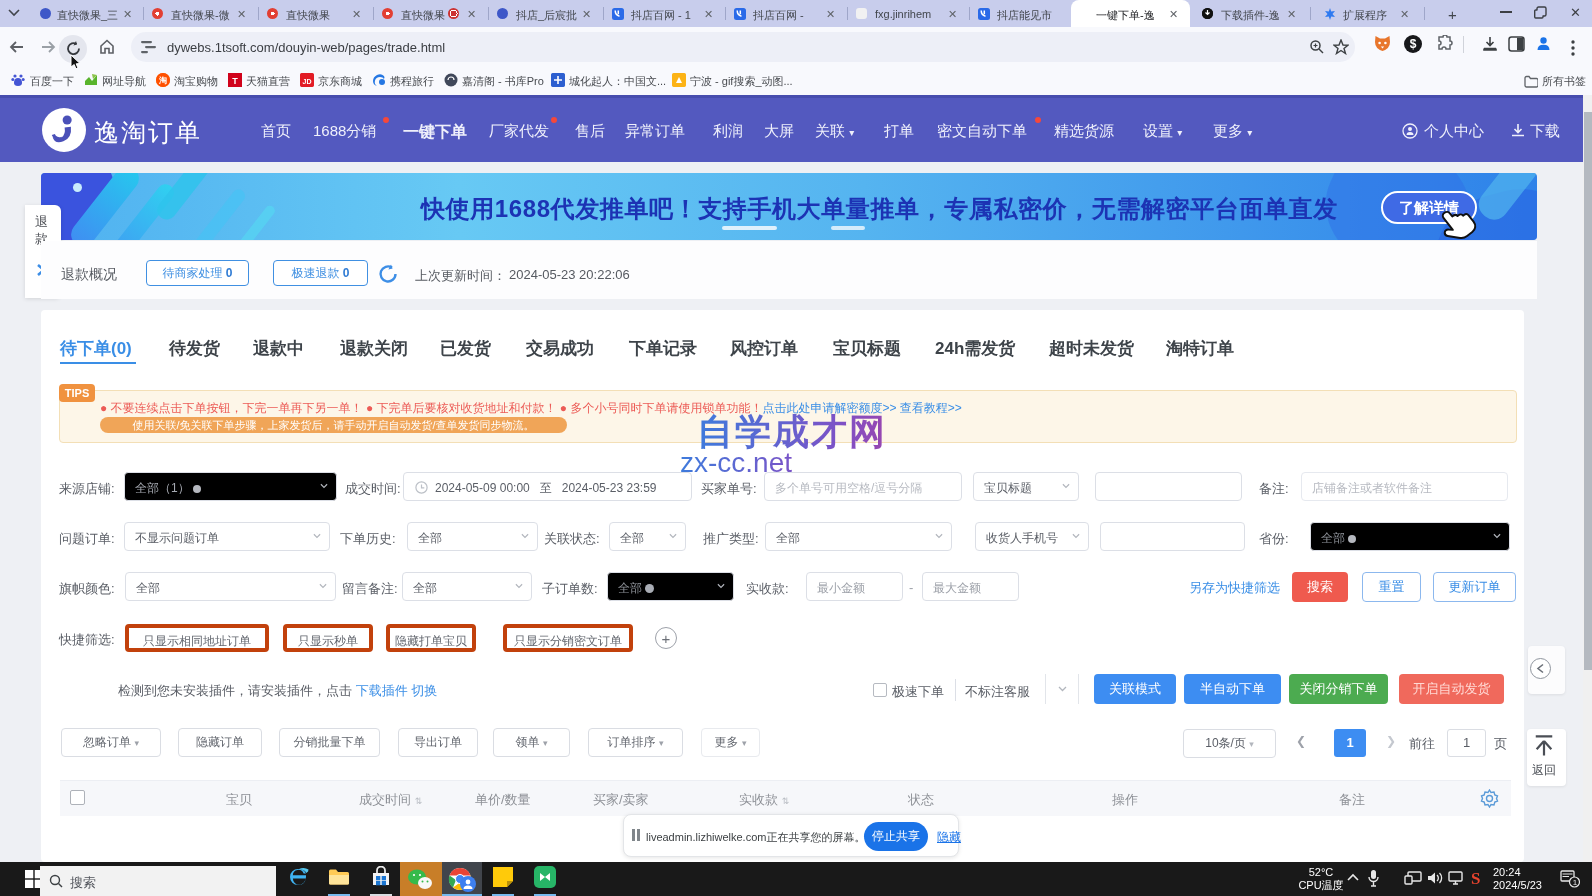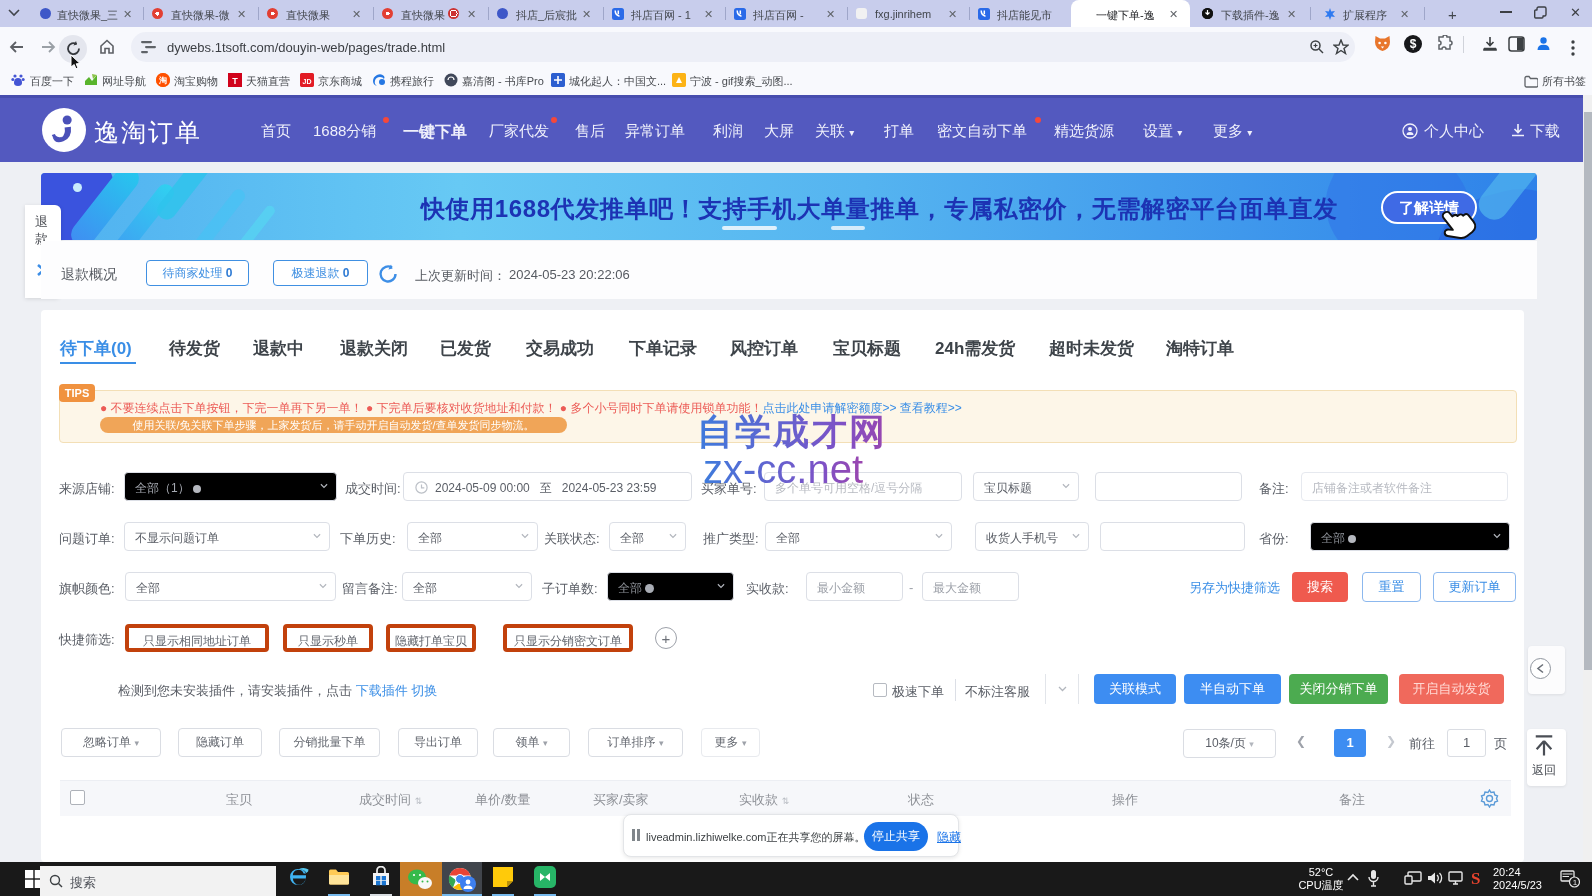--- a/index.html
+++ b/index.html
@@ -547,21 +547,21 @@
       <div class="th" style="left:1052px">操作</div>
       <div class="th" style="left:1279px">备注</div>
       <svg class="abs" style="left:1420px;top:8px" width="19" height="19" viewBox="0 0 19 19">
           <path d="M9.5 1 L11 3.5 L14 3 L14.8 6 L17.5 7 L16.5 9.5 L17.5 12 L14.8 13 L14 16 L11 15.5 L9.5 18 L8 15.5 L5 16 L4.2 13 L1.5 12 L2.5 9.5 L1.5 7 L4.2 6 L5 3 L8 3.5 Z" fill="none" stroke="#5b9bd8" stroke-width="1.4"></path>
           <circle cx="9.5" cy="9.5" r="3" fill="none" stroke="#5b9bd8" stroke-width="1.4"></circle>
         </svg>
     </div>
   </div>
 
   <div class="abs" style="left:697px;top:408px;width:240px;font-size:36px;font-weight:bold;letter-spacing:2px;background:linear-gradient(90deg,#3e7bdc 0%,#7e51c6 60%,#b73a97 100%);-webkit-background-clip:text;background-clip:text;color:transparent">自学成才网</div>
-  <div class="abs" style="left:703px;top:447px;width:200px;font-size:40px;background:linear-gradient(90deg,#3e7bdc 0%,#7e51c6 60%,#b73a97 100%);-webkit-background-clip:text;background-clip:text;color:transparent">zx-cc.net</div>
+  <div class="abs" style="left:680px;top:447px;width:200px;font-size:28px;background:linear-gradient(90deg,#3e7bdc 0%,#7e51c6 60%,#b73a97 100%);-webkit-background-clip:text;background-clip:text;color:transparent">zx-cc.net</div>
 
   <div class="abs" id="rightw">
     <div class="abs" style="left:1528px;top:646px;width:37px;height:48px;background:#fcfcfd;border-radius:4px;box-shadow:0 1px 3px rgba(0,0,0,.08)"></div>
     <div class="abs" style="left:1530px;top:658px;width:21px;height:21px;border:1.5px solid #8f959e;border-radius:50%;background:#fff"></div>
     <svg class="abs" style="left:1536px;top:663px" width="9" height="11" viewBox="0 0 9 11">
         <path d="M7 1.5 L2 5.5 L7 9.5" stroke="#6b7078" stroke-width="1.6" fill="none"></path>
       </svg>
     <div class="abs" style="left:1527px;top:729px;width:39px;height:57px;background:#fff;border-radius:4px;box-shadow:0 1px 3px rgba(0,0,0,.08)"></div>
     <svg class="abs" style="left:1533px;top:733px" width="22" height="25" viewBox="0 0 24 26">
         <path d="M3 3 H21 M12 8 V24 M12 8 L4 17 M12 8 L20 17" stroke="#4a4e55" stroke-width="2.4" fill="none"></path>

